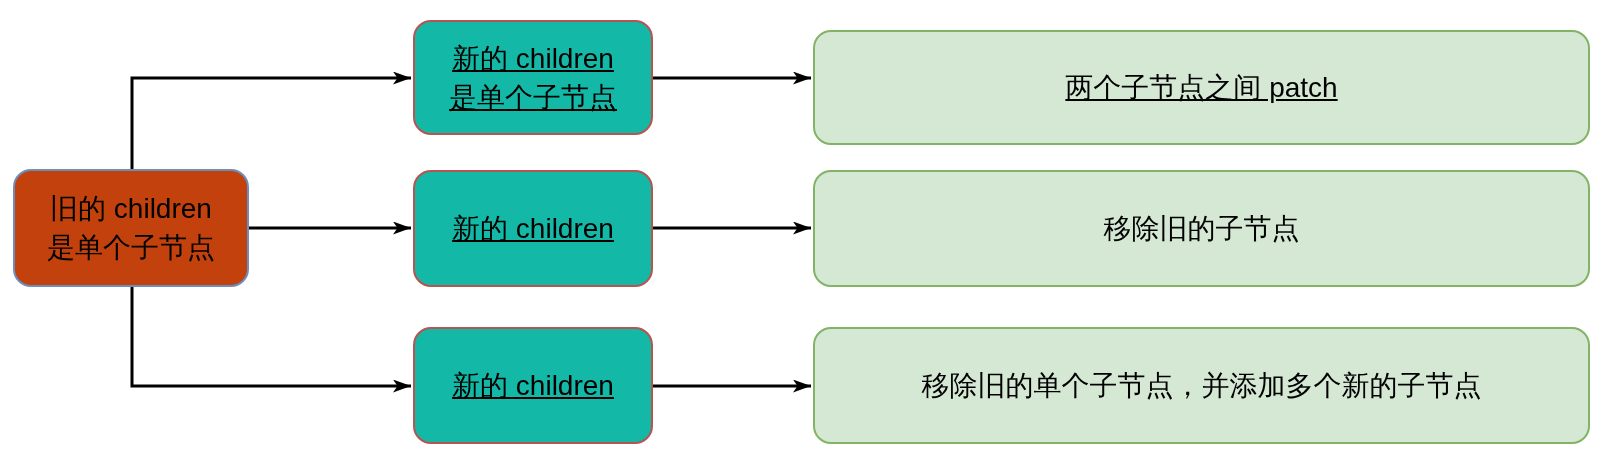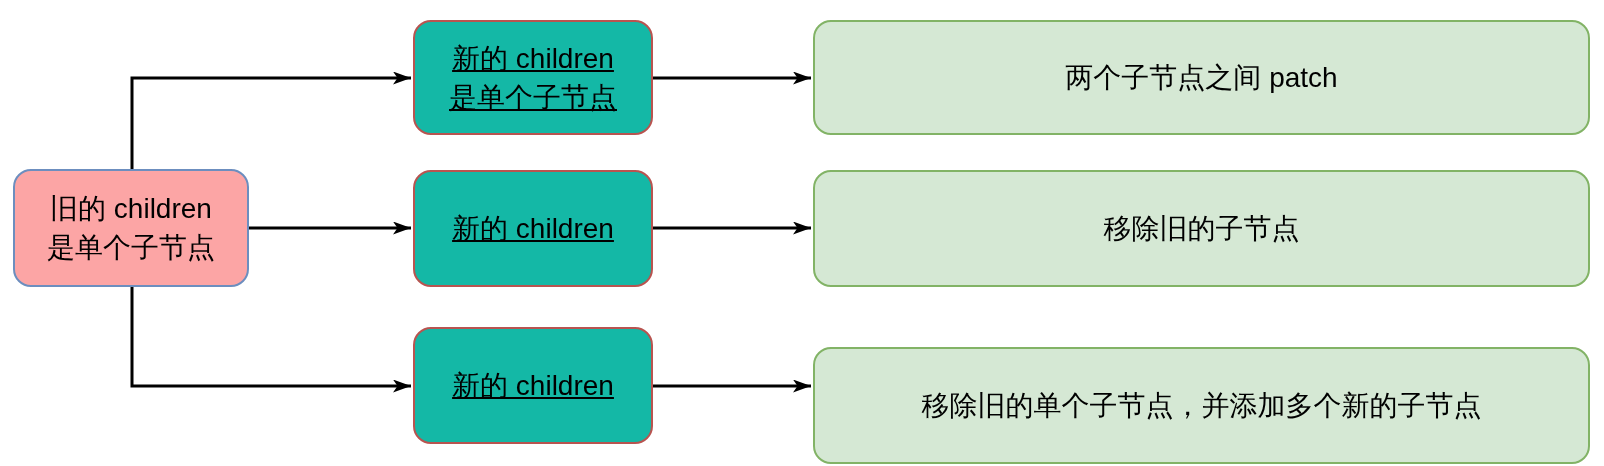--- a/index.html
+++ b/index.html
@@ -35,42 +35,42 @@
     line-height: 39px;
     color: #000000;
     border-radius: 18px;
     border: 2px solid;
     z-index: 1;
     white-space: nowrap;
   }
   .node-root {
     left: 13px; top: 169px;
     width: 236px; height: 118px;
-    background: #fca5a5;
+    background: #c2410c;
     border-color: #6c8ebf;
   }
   .node-condition {
     left: 413px;
     width: 240px; height: 115px;
     background: #14b8a6;
     border-color: #b85450;
     text-decoration: underline;
   }
   .cond-1 { top: 20px; }
   .cond-2 { top: 170px; height: 117px; }
   .cond-3 { top: 327px; height: 117px; }
   .node-result {
     left: 813px;
     width: 777px; height: 115px;
     background: #d5e8d4;
     border-color: #82b366;
   }
-  .res-1 { top: 20px; }
+  .res-1 { top: 30px; text-decoration: underline; }
   .res-2 { top: 170px; height: 117px; text-align: right; }
-  .res-3 { top: 327px; height: 117px; margin-top: 20px; }
+  .res-3 { top: 327px; height: 117px; }
 </style>
 </head>
 <body>
 
 <div class="canvas">
 
   <svg class="connectors" viewBox="0 0 1604 466" xmlns="http://www.w3.org/2000/svg">
     <defs>
       <marker id="arrowhead" markerUnits="userSpaceOnUse" markerWidth="20" markerHeight="15" refX="18" refY="6.5" orient="auto">
         <path d="M 0 0 L 18 6.5 L 0 13 L 4.5 6.5 Z" fill="#000000"></path>

